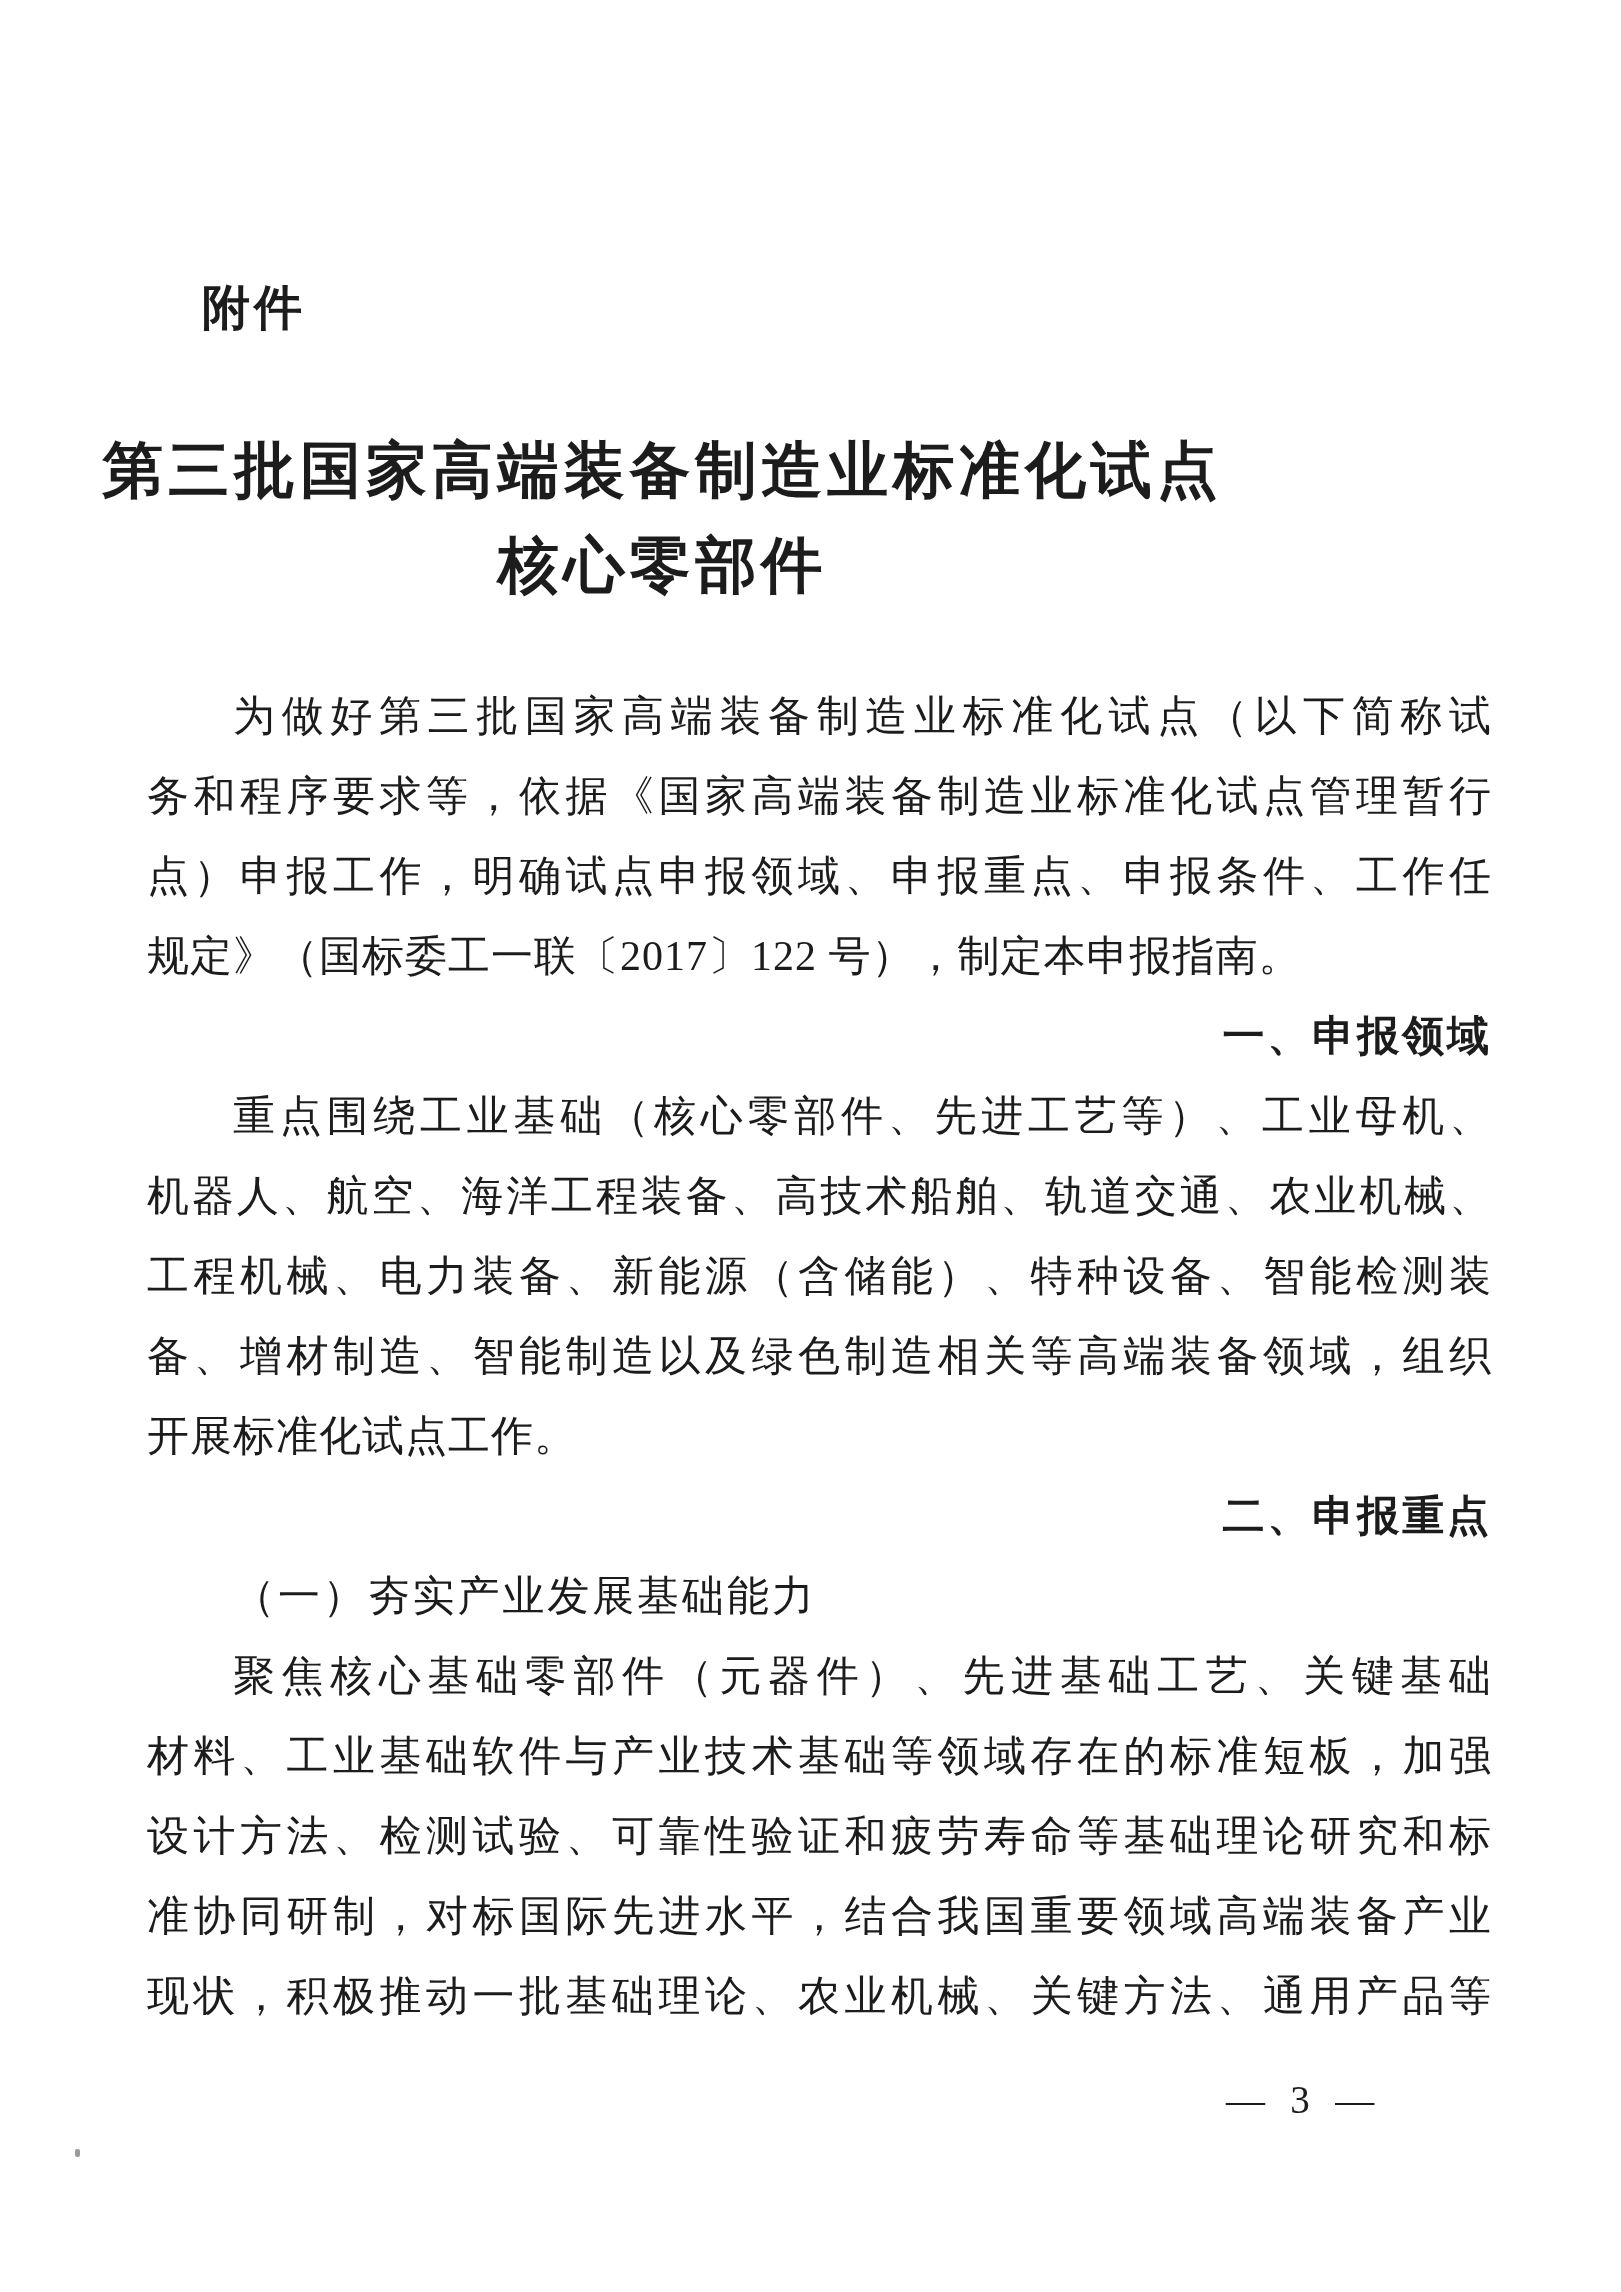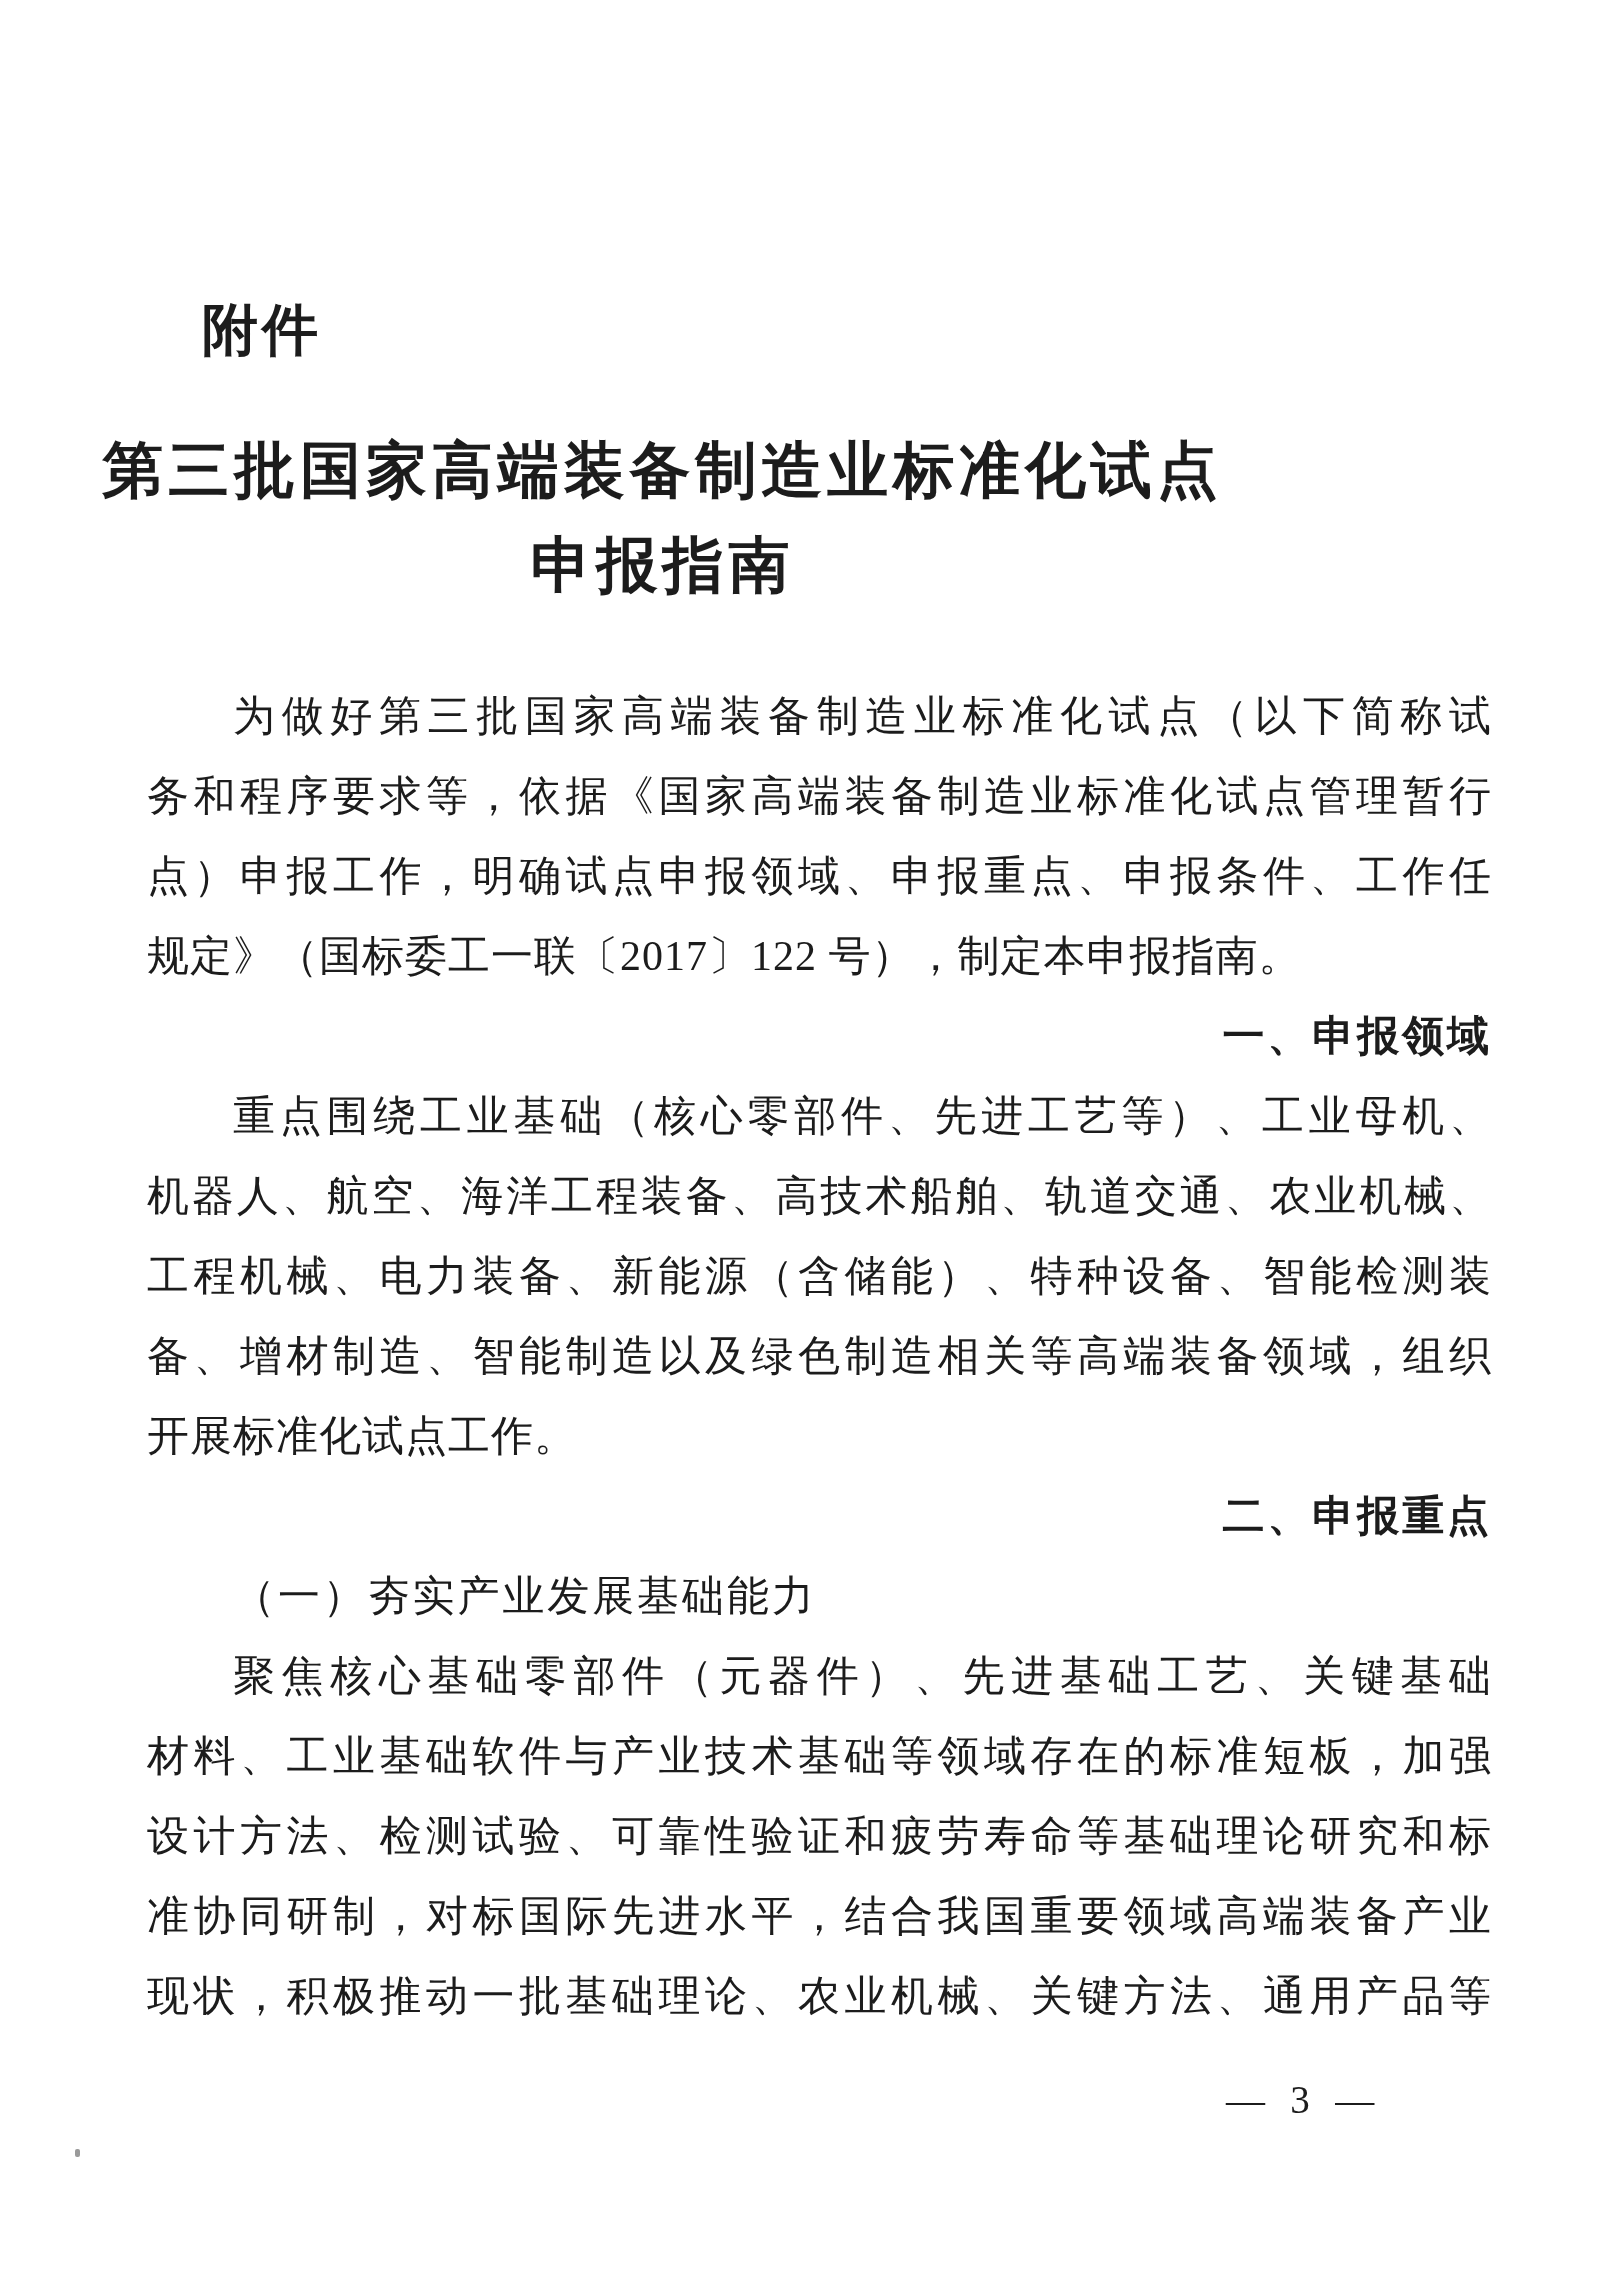--- a/index.html
+++ b/index.html
@@ -12,23 +12,23 @@
     width: 1621px;
     height: 2293px;
     background: #ffffff;
     overflow: hidden;
     color: #1c1c1c;
     font-family: "Liberation Serif", serif;
   }
   .attachment {
     position: absolute;
     left: 202px;
-    top: 293px;
+    top: 276px;
     font-family: "Liberation Sans", sans-serif;
-    font-size: 56px;
+    font-size: 48px;
     font-weight: 600;
     letter-spacing: 3.9px;
     white-space: nowrap;
   }
   .title {
     position: absolute;
     left: 0;
     top: 423px;
     width: 1325px;
     text-align: center;
@@ -93,21 +93,21 @@
 </style>
 </head>
 <body>
 
 <div class="page">
 
   <div class="attachment">附件</div>
 
   <div class="title">
     <div>第三批国家高端装备制造业标准化试点</div>
-    <div>申报指南</div>
+    <div>核心零部件</div>
   </div>
 
   <div class="doc-body" id="doc-body">
       <div class="line fill indent">为做好第三批国家高端装备制造业标准化试点（以下简称试</div>
       <div class="line fill">务和程序要求等，依据《国家高端装备制造业标准化试点管理暂行</div>
       <div class="line fill">点）申报工作，明确试点申报领域、申报重点、申报条件、工作任</div>
       <div class="line">规定》（国标委工一联〔2017〕122 号），制定本申报指南。</div>
       <div class="line indent heading">一、申报领域</div>
       <div class="line fill indent">重点围绕工业基础（核心零部件、先进工艺等）、工业母机、</div>
       <div class="line fill">机器人、航空、海洋工程装备、高技术船舶、轨道交通、农业机械、</div>

